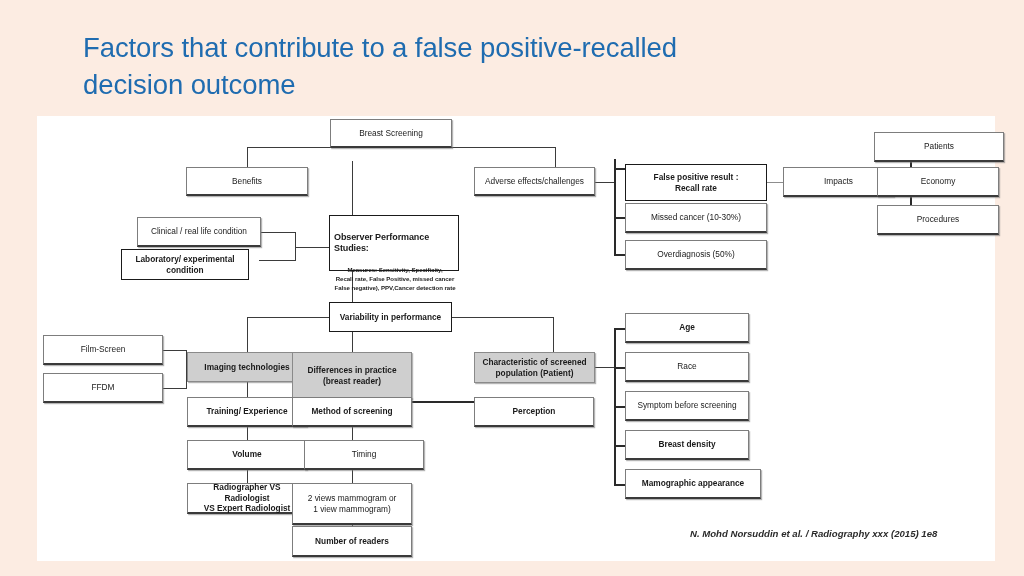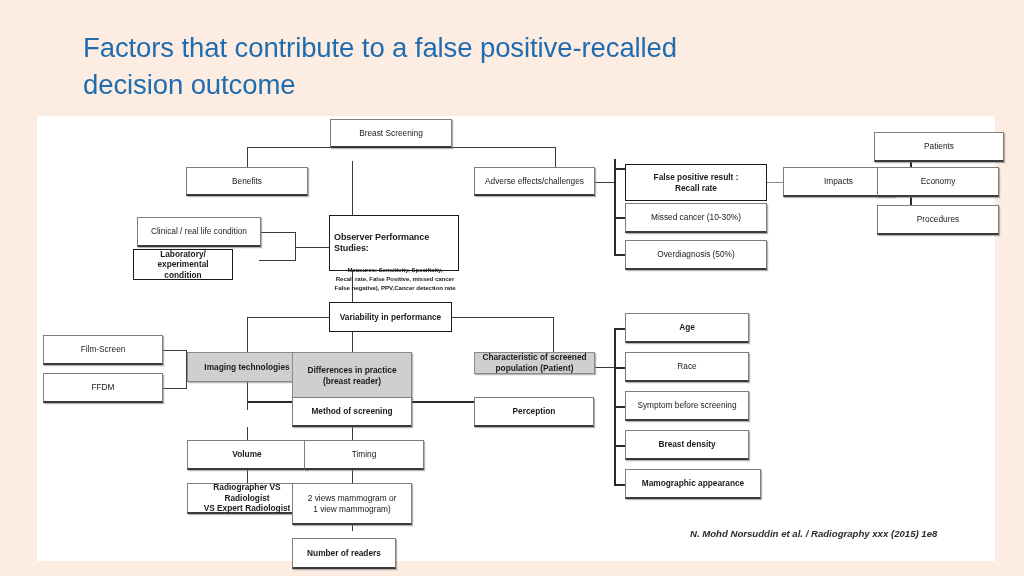--- a/index.html
+++ b/index.html
@@ -193,21 +193,21 @@
   <div class="ln thick h" style="left:577px; top:368px; width:12px;"></div>
 
   <div class="node heavyline" style="left:293px; top:3px; width:122px; height:29px;">Breast Screening</div>
 
   <div class="node heavyline" style="left:149px; top:51px; width:122px; height:29px;">Benefits</div>
 
   <div class="node heavyline" style="left:437px; top:51px; width:121px; height:29px;">Adverse effects/challenges</div>
 
   <div class="node heavyline" style="left:100px; top:101px; width:124px; height:30px;">Clinical / real life condition</div>
 
-  <div class="node bold" style="left:96px; top:133px; width:100px; height:31px;">Laboratory/ experimental
+  <div class="node bold" style="left:84px; top:133px; width:128px; height:31px;">Laboratory/ experimental
 condition</div>
 
   <div class="node bold ops" style="left:292px; top:99px; width:130px; height:56px;">
     <span class="ops-title">Observer Performance Studies:</span>
     <span class="ops-body">Measures: Sensitivity, Specificity,
 Recall rate, False Positive, missed cancer
 False negative), PPV,Cancer detection rate</span>
   </div>
 
   <div class="node bold" style="left:588px; top:48px; width:142px; height:37px;">False positive result :
@@ -229,39 +229,40 @@
 
   <div class="node heavyline" style="left:6px; top:219px; width:120px; height:30px;">Film-Screen</div>
 
   <div class="node heavyline" style="left:6px; top:257px; width:120px; height:30px;">FFDM</div>
 
   <div class="node shaded" style="left:150px; top:236px; width:120px; height:30px;">Imaging technologies</div>
 
   <div class="node shaded" style="left:255px; top:236px; width:120px; height:47px;">Differences in practice
 (breast reader)</div>
 
-  <div class="node shaded" style="left:437px; top:236px; width:121px; height:22px;">Characteristic of screened
+  <div class="node shaded" style="left:437px; top:236px; width:121px; height:31px;">Characteristic of screened
 population (Patient)</div>
 
+  <div class="node semi heavyline" style="left:150px; top:281px; width:120px; height:30px;">Training/ Experience</div>
 
   <div class="node semi heavyline" style="left:255px; top:281px; width:120px; height:30px;">Method of screening</div>
 
   <div class="node semi heavyline" style="left:437px; top:281px; width:120px; height:30px;">Perception</div>
 
   <div class="node semi heavyline" style="left:150px; top:324px; width:120px; height:30px;">Volume</div>
 
   <div class="node heavyline" style="left:267px; top:324px; width:120px; height:30px;">Timing</div>
 
   <div class="node semi heavyline" style="left:150px; top:367px; width:120px; height:31px;">Radiographer VS Radiologist
 VS Expert Radiologist</div>
 
   <div class="node heavyline" style="left:255px; top:367px; width:120px; height:42px;">2 views mammogram or
 1 view mammogram)</div>
 
-  <div class="node semi heavyline" style="left:255px; top:410px; width:104px; height:31px;margin-top:12px;">Number of readers</div>
+  <div class="node semi heavyline" style="left:255px; top:410px; width:120px; height:31px;">Number of readers</div>
 
   <div class="node semi heavyline" style="left:588px; top:197px; width:124px; height:30px;">Age</div>
 
   <div class="node heavyline" style="left:588px; top:236px; width:124px; height:30px;">Race</div>
 
   <div class="node heavyline" style="left:588px; top:275px; width:124px; height:30px;">Symptom before screening</div>
 
   <div class="node semi heavyline" style="left:588px; top:314px; width:124px; height:30px;">Breast density</div>
 
   <div class="node semi heavyline" style="left:588px; top:353px; width:136px; height:30px;">Mamographic appearance</div>

